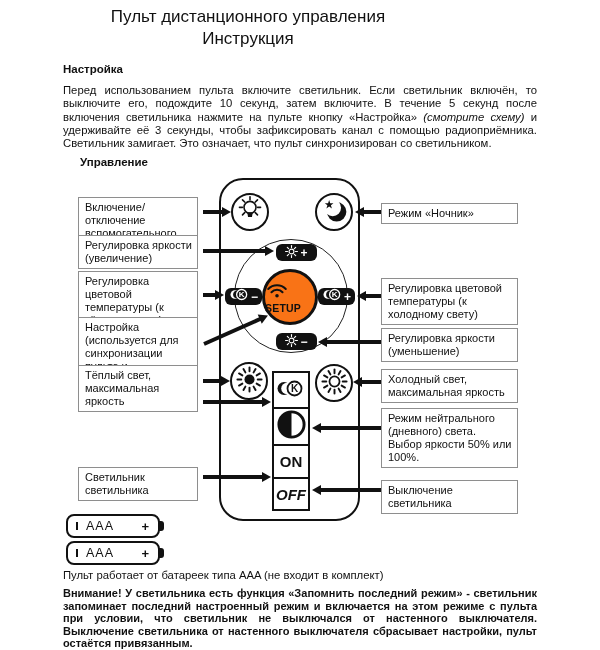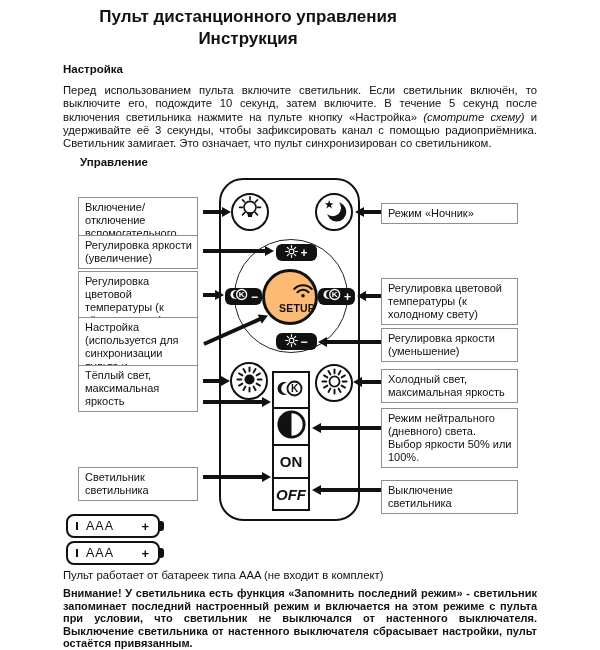--- a/index.html
+++ b/index.html
@@ -1,21 +1,21 @@
 <!DOCTYPE html>
 <html><head>
 <meta charset="utf-8">
 <style>
   html,body { margin:0; padding:0; background:#fff; }
   .page {
     position:relative; width:600px; height:650px; background:#fff;
     font-family:"Liberation Sans", sans-serif; color:#111; overflow:hidden;
   }
   .abs { position:absolute; }
-  .title { top:6px; left:0; width:496px; text-align:center; font-weight:bold; font-size:17px; line-height:22px; }
+  .title { top:6px; left:0; width:496px; text-align:center; font-weight:normal; font-size:17px; line-height:22px; }
   .h { font-weight:bold; font-size:11.5px; }
   .para { font-size:11.3px; line-height:13.3px; text-align:justify; }
   .para .it { font-style:italic; }
 
   
   .box { position:absolute; box-sizing:border-box; background:#fff; border:1px solid #8e8e8e;
          font-size:11px; line-height:13px; padding:3px 5px 3px 6px; }
   .lbox { left:78px; width:120px; }
   .rbox { left:381px; width:137px; }
 
@@ -31,21 +31,21 @@
   .remote { left:219px; top:178px; width:141px; height:343px; box-sizing:border-box;
             border:2px solid #111; border-radius:24px; background:#fff; }
   .ring { left:234px; top:239px; width:114px; height:114px; box-sizing:border-box;
           border:1.5px solid #222; border-radius:50%; }
   .btn-round { position:absolute; box-sizing:border-box; width:38px; height:38px; border:2px solid #111;
                border-radius:50%; background:#fff; display:flex; align-items:center; justify-content:center; z-index:3; }
   .pill { position:absolute; box-sizing:border-box; background:#111; border-radius:6px; color:#fff;
           display:flex; align-items:center; justify-content:center; gap:2px; z-index:4; }
   .pill .sign { font-size:12px; font-weight:bold; line-height:1; }
   .setup-btn { left:262px; top:269px; width:56px; height:56px; box-sizing:border-box; border:3.5px solid #111;
-               border-radius:50%; background:#fdba74; display:flex; flex-direction:column; align-items:flex-end;
+               border-radius:50%; background:#f97316; display:flex; flex-direction:column; align-items:flex-start;
                justify-content:center; z-index:5; }
   .setup-lbl { font-size:10.5px; font-weight:bold; letter-spacing:0.2px; margin-top:-1px; }
 
   .strip { left:272px; top:371px; width:38px; z-index:3; }
   .cell { box-sizing:border-box; width:38px; border:2px solid #111; background:#fff;
           display:flex; align-items:center; justify-content:center; margin-top:-2px; }
   .cell:first-child { margin-top:0; }
   .cell .onoff { font-size:15px; font-weight:bold; }
 
   

